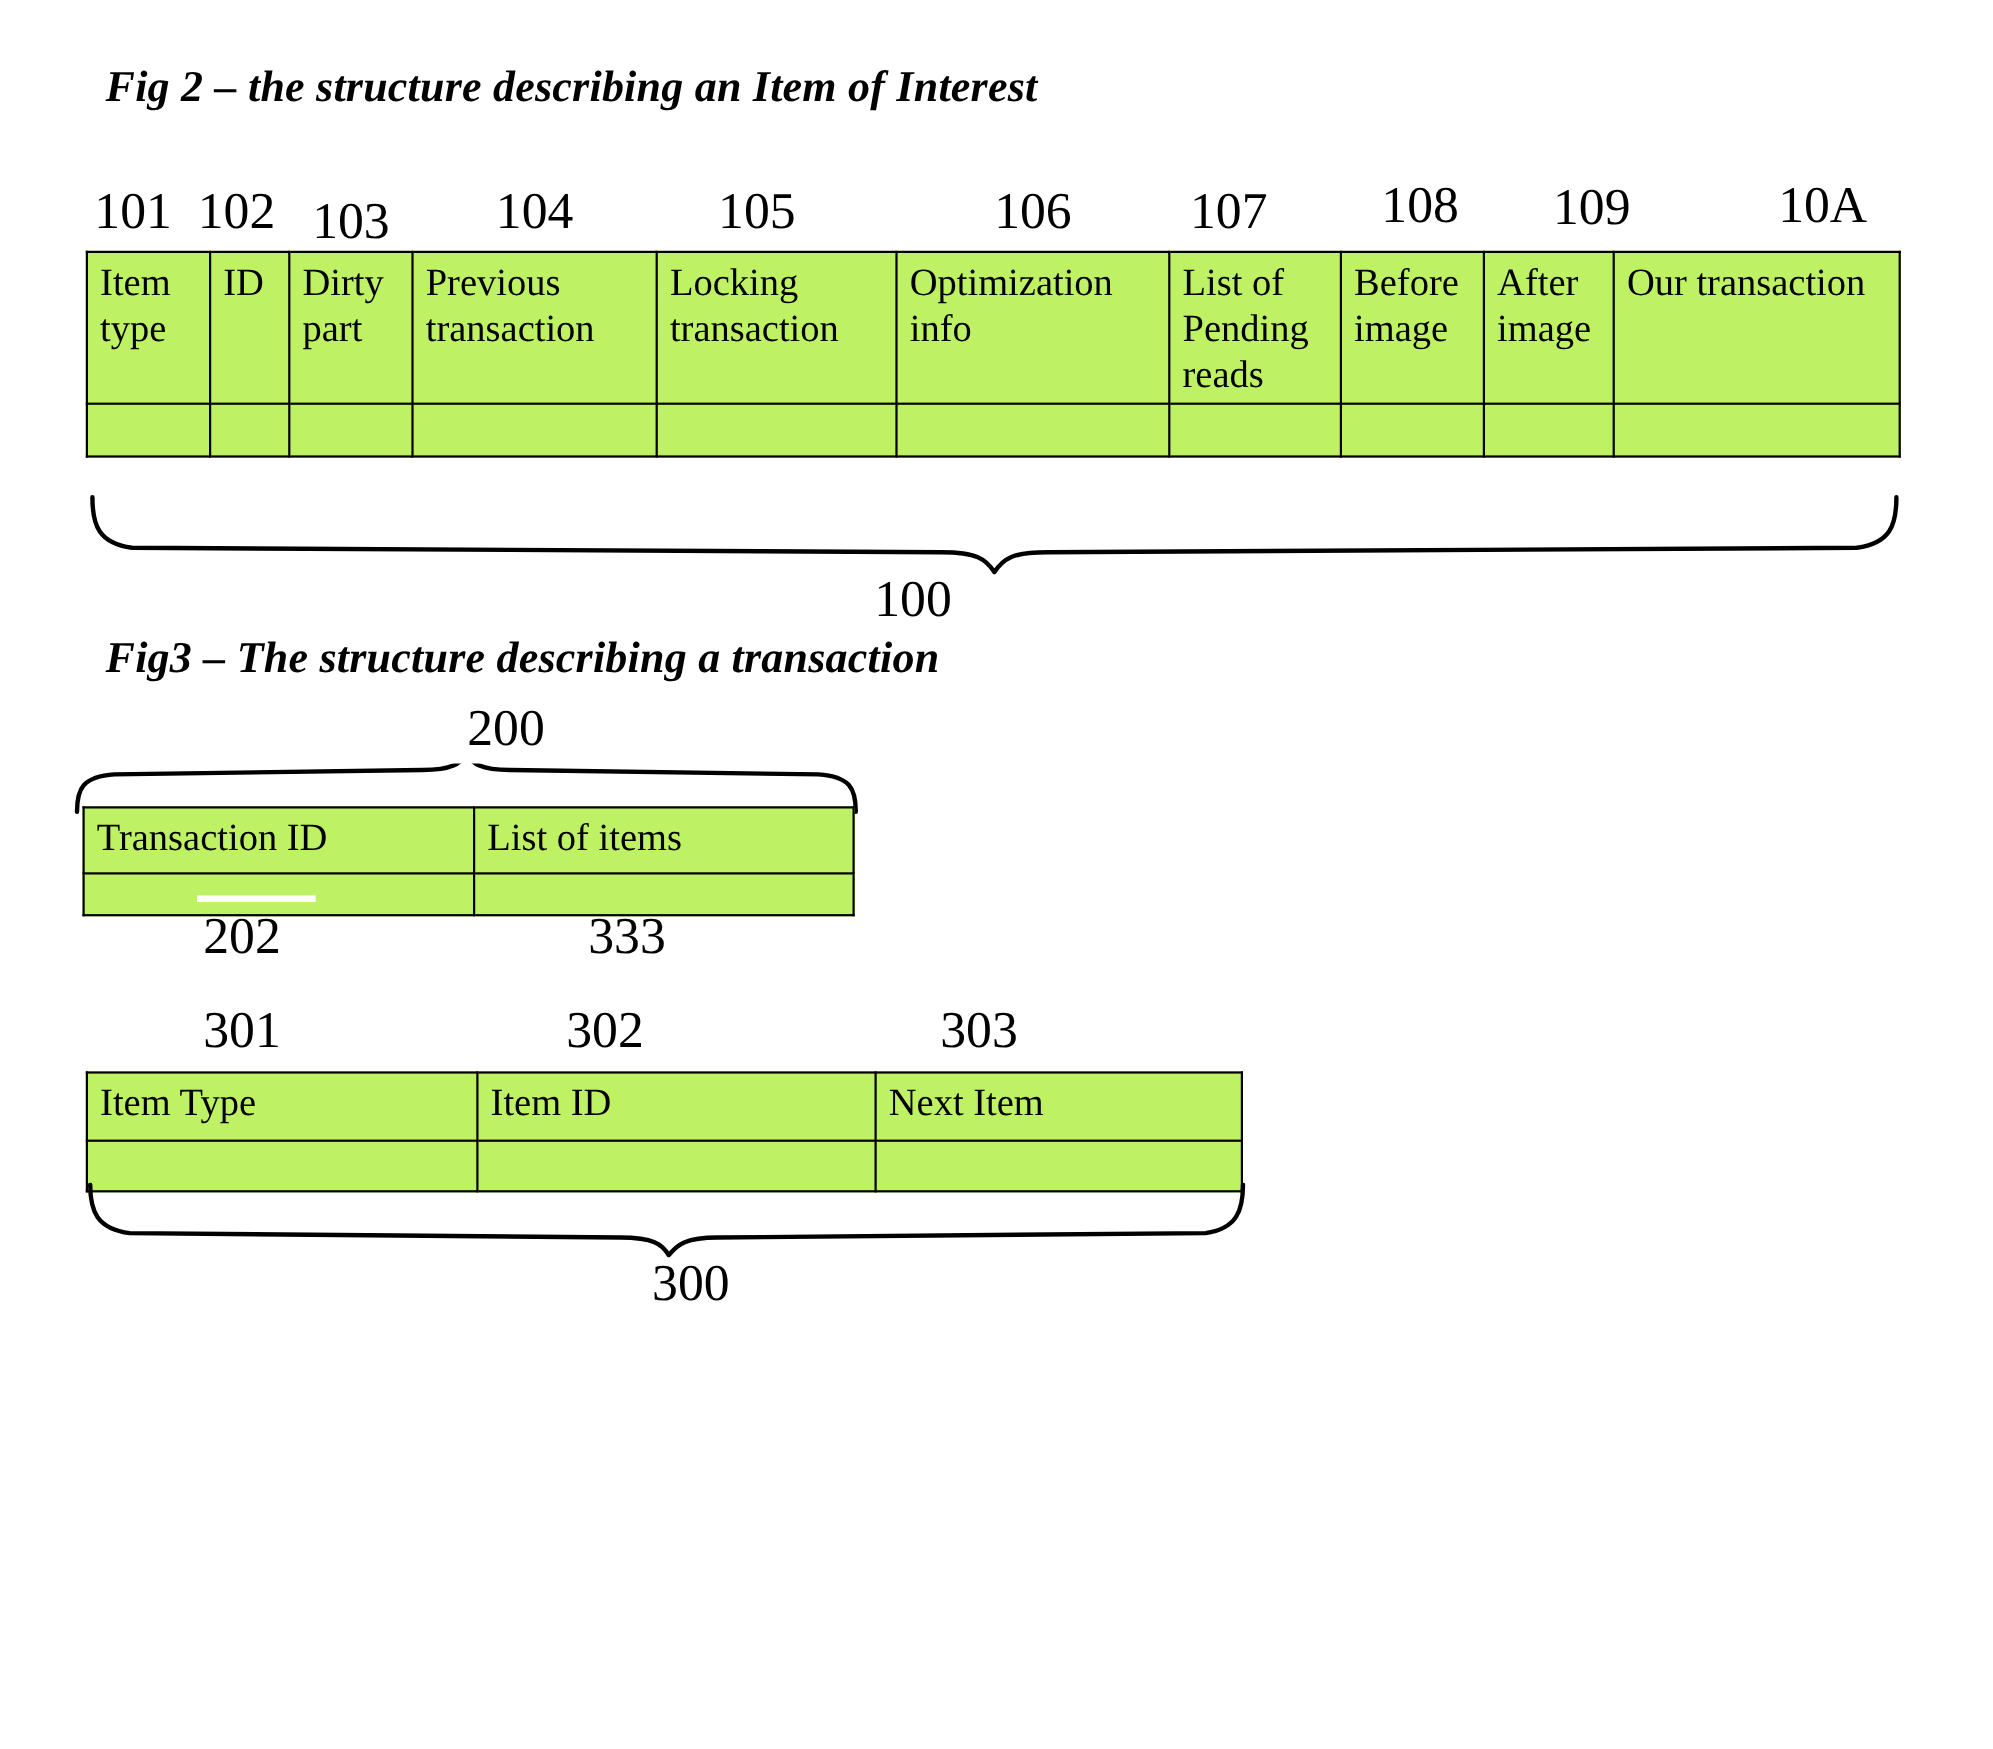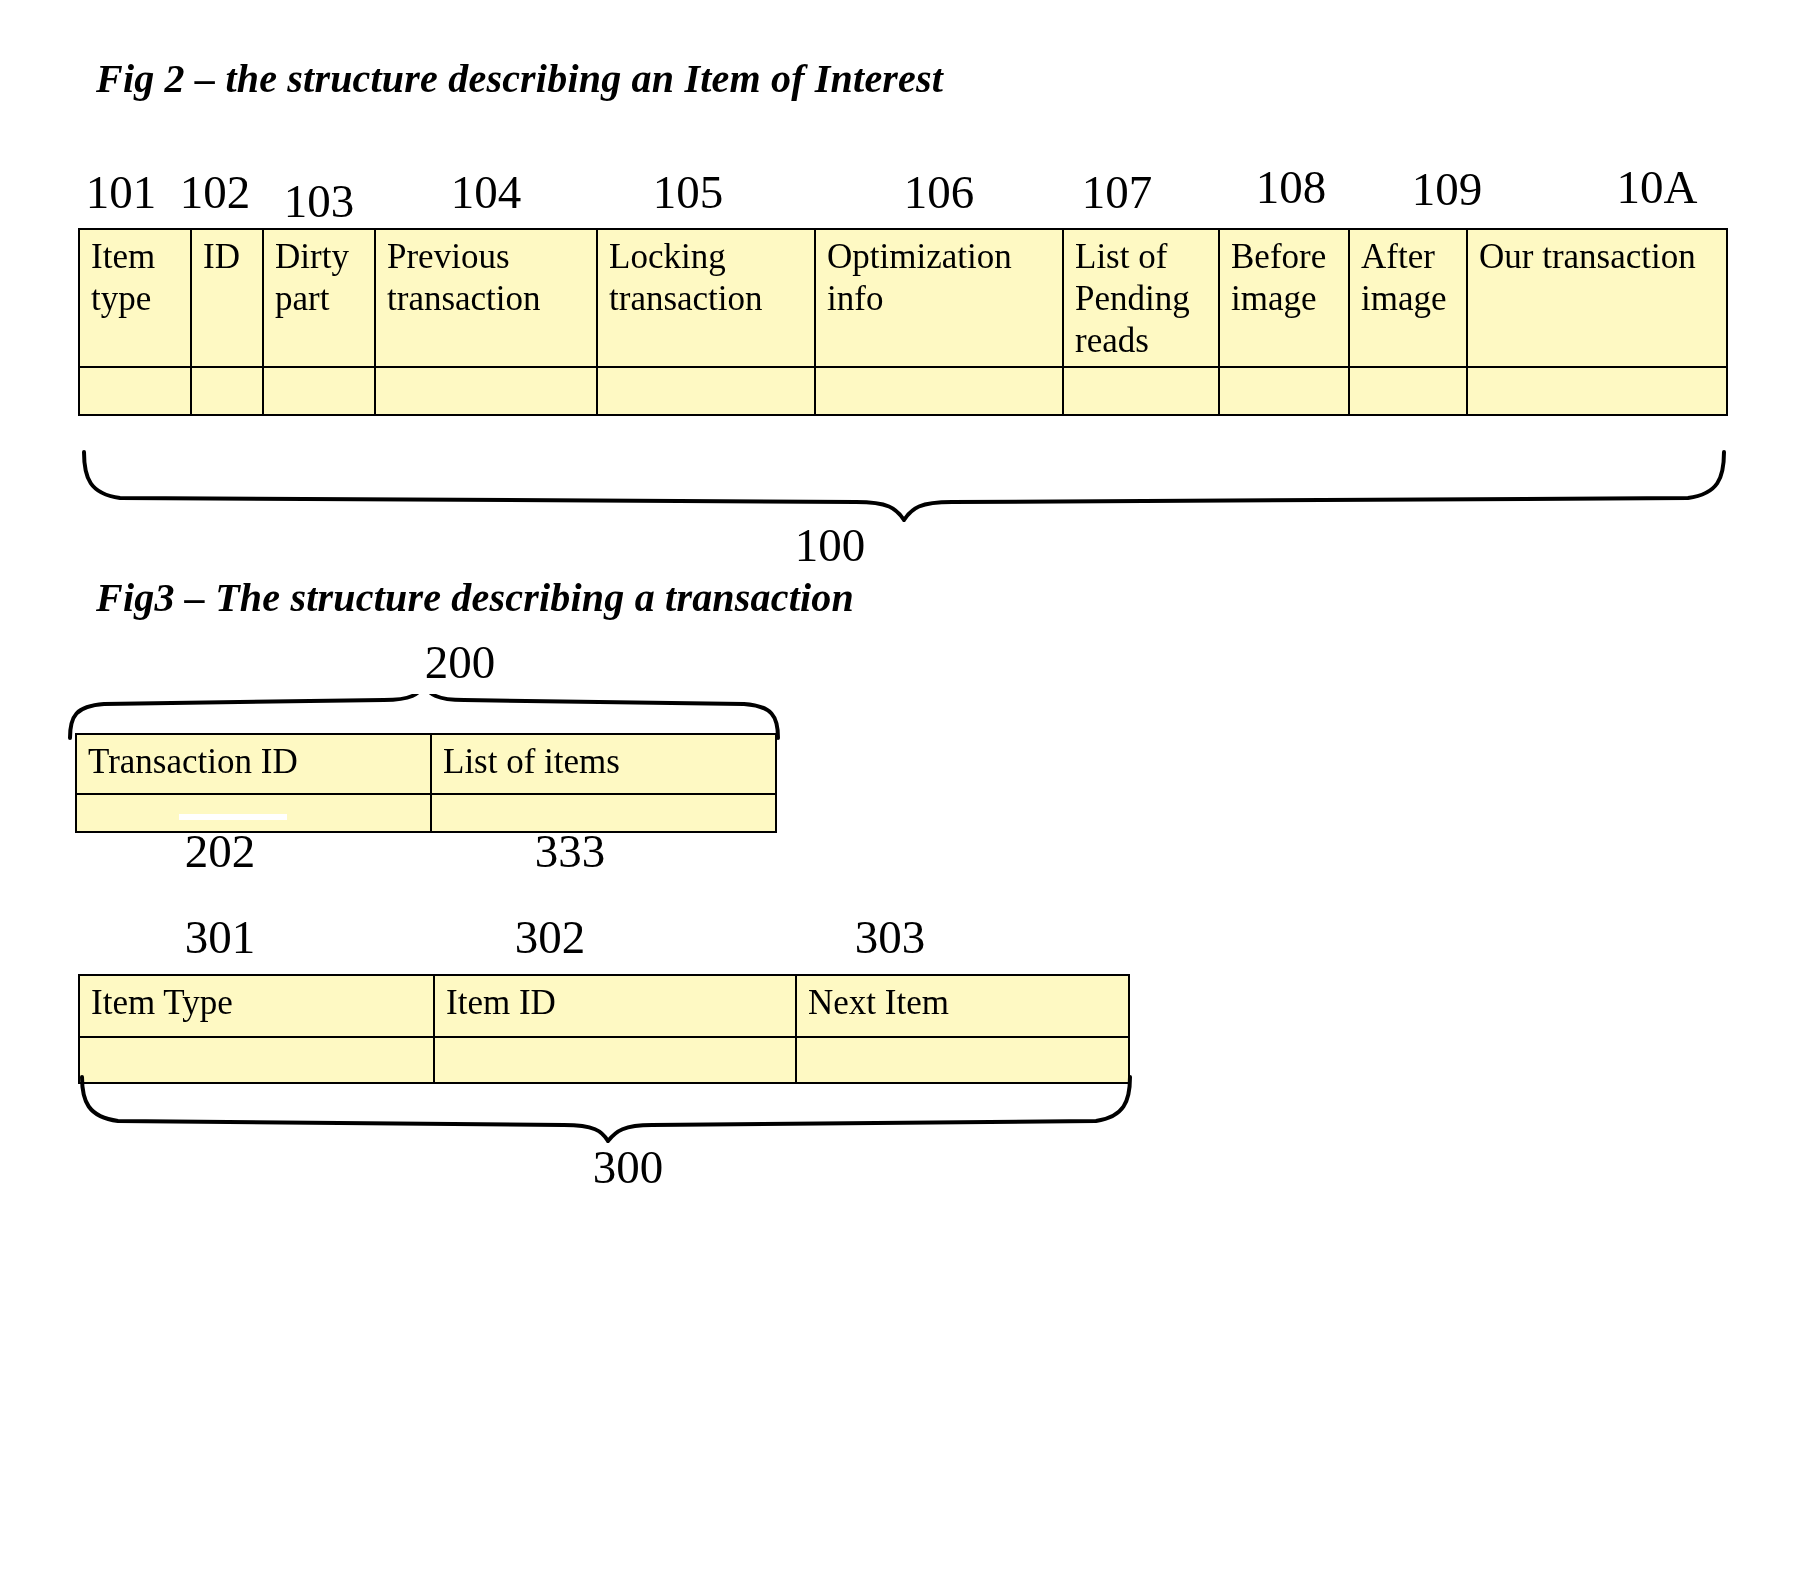--- a/index.html
+++ b/index.html
@@ -45,21 +45,21 @@
     white-space: nowrap;
     text-align: center;
     color: #000;
   }
 
   
   .struct-table {
     position: absolute;
     border-collapse: collapse;
     table-layout: fixed;
-    background: #fef9c3;
+    background: #bef264;
   }
   .struct-table td {
     border: 2px solid #000;
     vertical-align: top;
     padding: 6px 9px 4px 11px;
     font-size: 35px;
     line-height: 42px;
     color: #000;
   }
   .struct-table td.empty { padding: 0; }

